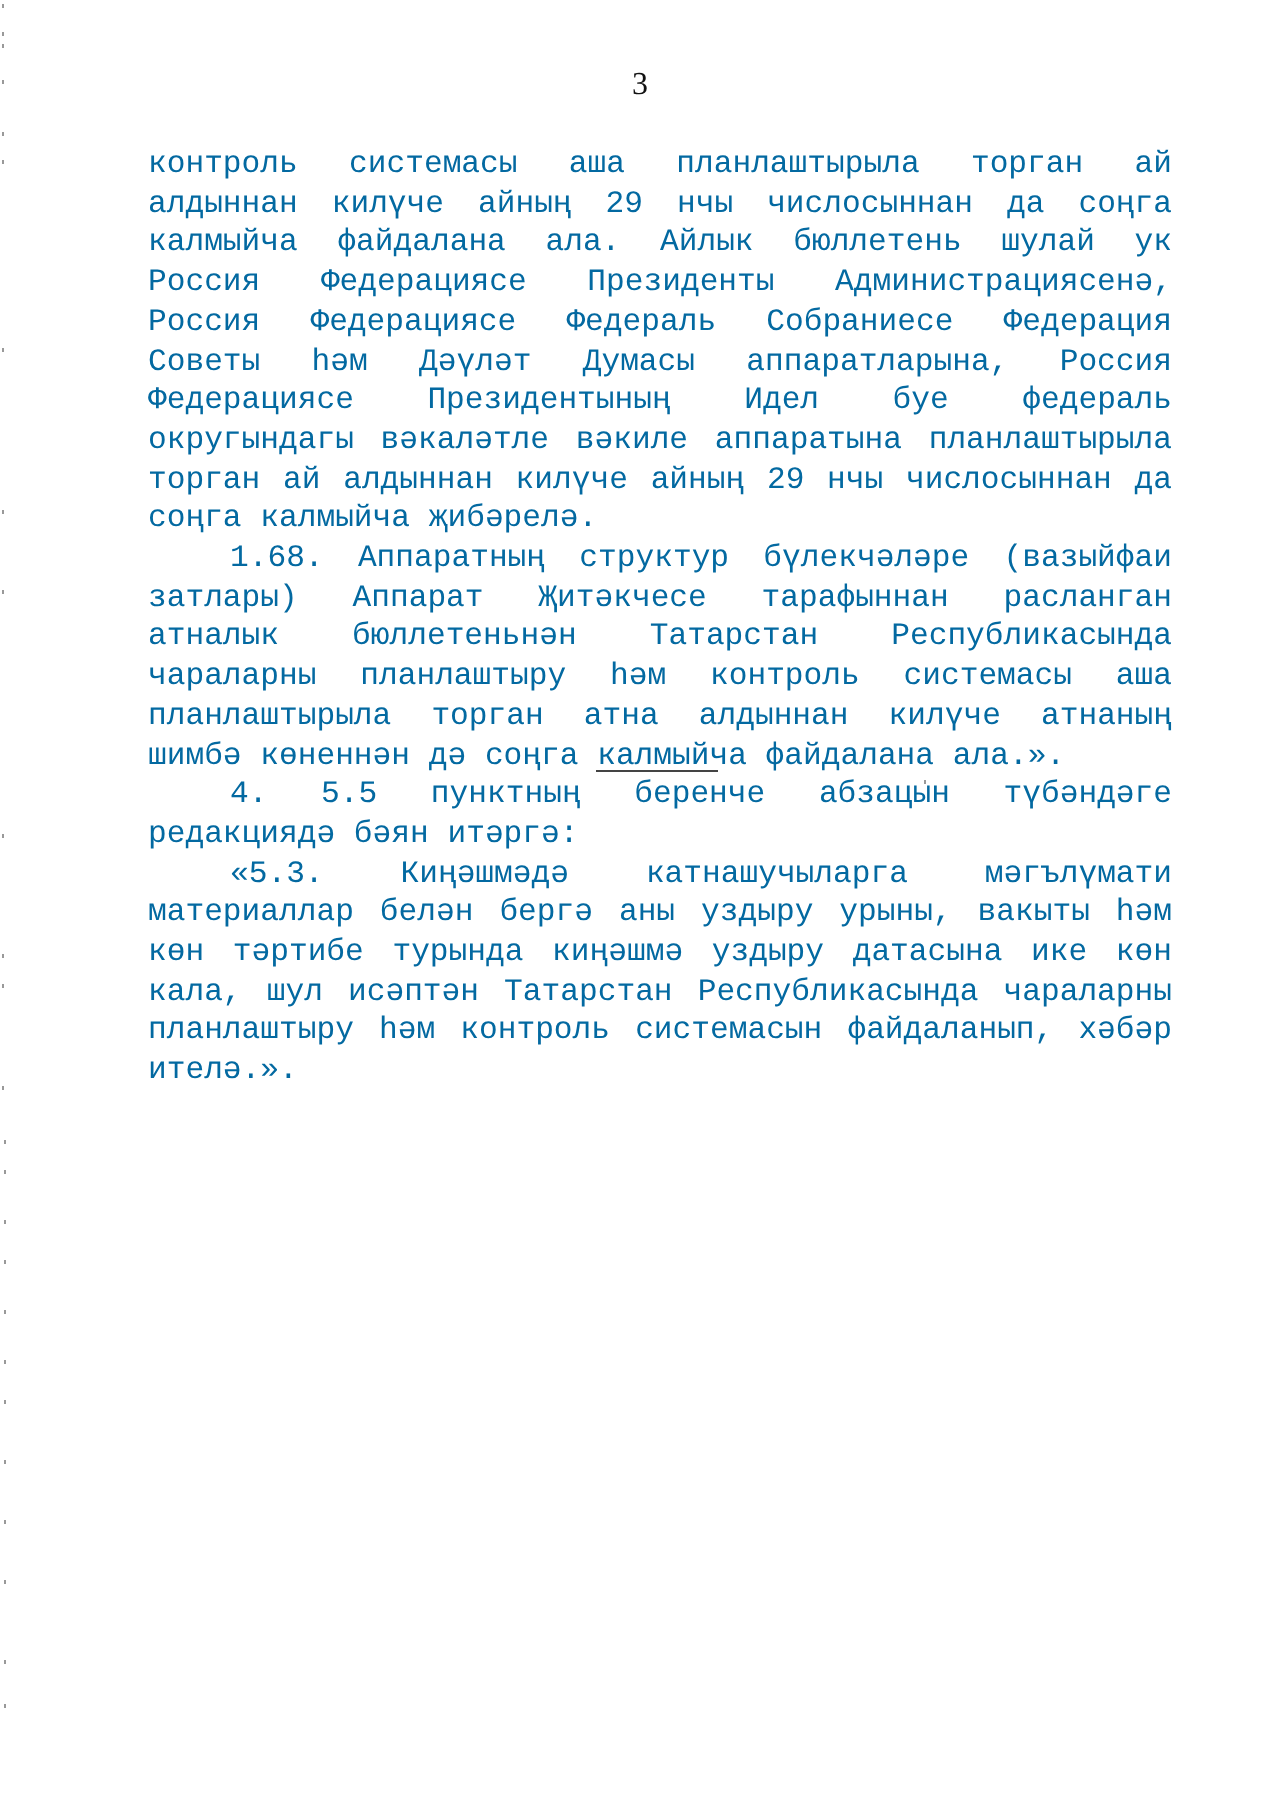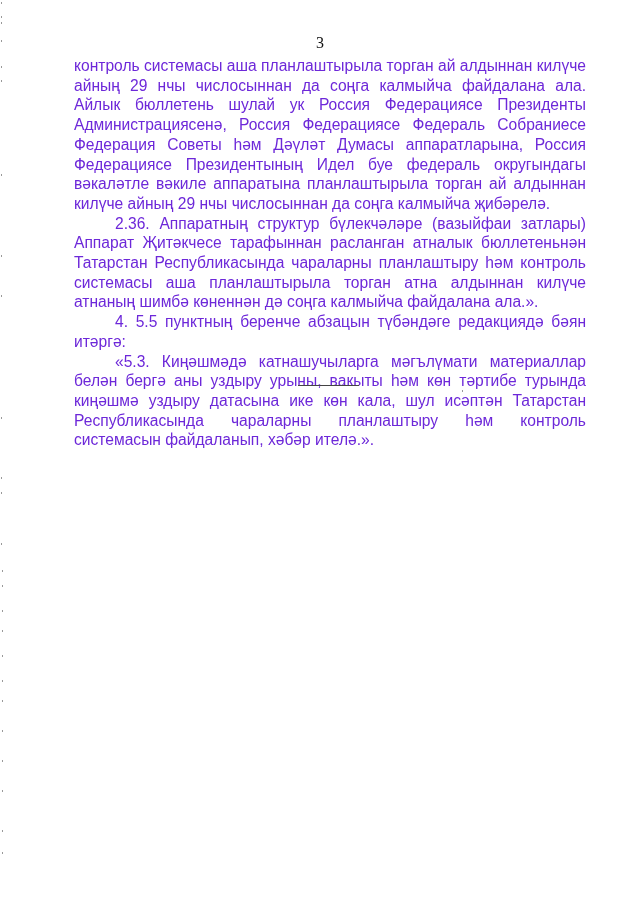--- a/index.html
+++ b/index.html
@@ -5,42 +5,42 @@
     html, body { margin: 0; padding: 0; background: #ffffff; }
     body { width: 640px; height: 905px; position: relative; overflow: hidden; }
     .page {
       position: absolute; left: 0; top: 0; width: 640px; height: 905px; background: #ffffff;
     }
     .page-number {
       position: absolute; top: 34px; left: 0; width: 640px; text-align: center;
       font-family: "Liberation Serif", serif; font-size: 16px; color: #111;
     }
     .body-text {
-      position: absolute; left: 74px; top: 56px; width: 512px;
-      font-family: Liberation Sans, sans-serif; font-size: 15.6px; line-height: 19.7px;
-      color: #6d28d9; text-align: justify;
+      position: absolute; left: 74px; top: 73px; width: 512px;
+      font-family: Liberation Mono, monospace; font-size: 15.6px; line-height: 19.7px;
+      color: #0369a1; text-align: justify;
     }
     .body-text p { margin: 0; }
     .body-text p.indent { text-indent: 41px; }
     .body-text p.no-indent { text-indent: 0; }
     .divider {
       position: absolute; left: 298px; top: 385px; width: 61px; height: 0;
       border-top: 1px solid #444;
     }
     .speck { position: absolute; width: 1px; height: 2px; background: #999; }
   </style>
 </head>
 <body>
 
 <div class="page">
   <div class="page-number">3</div>
 
   <div class="body-text">
     <p class="no-indent">контроль системасы аша планлаштырыла торган ай алдыннан килүче айның 29 нчы числосыннан да соңга калмыйча файдалана ала. Айлык бюллетень шулай ук Россия Федерациясе Президенты Администрациясенә, Россия Федерациясе Федераль Собраниесе Федерация Советы һәм Дәүләт Думасы аппаратларына, Россия Федерациясе Президентының Идел буе федераль округындагы вәкаләтле вәкиле аппаратына планлаштырыла торган ай алдыннан килүче айның 29 нчы числосыннан да соңга калмыйча җибәрелә.</p>
-    <p class="indent">2.36. Аппаратның структур бүлекчәләре (вазыйфаи затлары) Аппарат Җитәкчесе тарафыннан расланган атналык бюллетеньнән Татарстан Республикасында чараларны планлаштыру һәм контроль системасы аша планлаштырыла торган атна алдыннан килүче атнаның шимбә көненнән дә соңга калмыйча файдалана ала.».</p>
+    <p class="indent">1.68. Аппаратның структур бүлекчәләре (вазыйфаи затлары) Аппарат Җитәкчесе тарафыннан расланган атналык бюллетеньнән Татарстан Республикасында чараларны планлаштыру һәм контроль системасы аша планлаштырыла торган атна алдыннан килүче атнаның шимбә көненнән дә соңга калмыйча файдалана ала.».</p>
     <p class="indent">4. 5.5 пунктның беренче абзацын түбәндәге редакциядә бәян итәргә:</p>
     <p class="indent">«5.3. Киңәшмәдә катнашучыларга мәгълүмати материаллар белән бергә аны уздыру урыны, вакыты һәм көн тәртибе турында киңәшмә уздыру датасына ике көн кала, шул исәптән Татарстан Республикасында чараларны планлаштыру һәм контроль системасын файдаланып, хәбәр ителә.».</p>
   </div>
 
   <div class="divider"></div>
 
   <div class="speck" style="left:1px;top:2px;"></div>
   <div class="speck" style="left:1px;top:16px;"></div>
   <div class="speck" style="left:1px;top:22px;"></div>
   <div class="speck" style="left:1px;top:40px;"></div>

